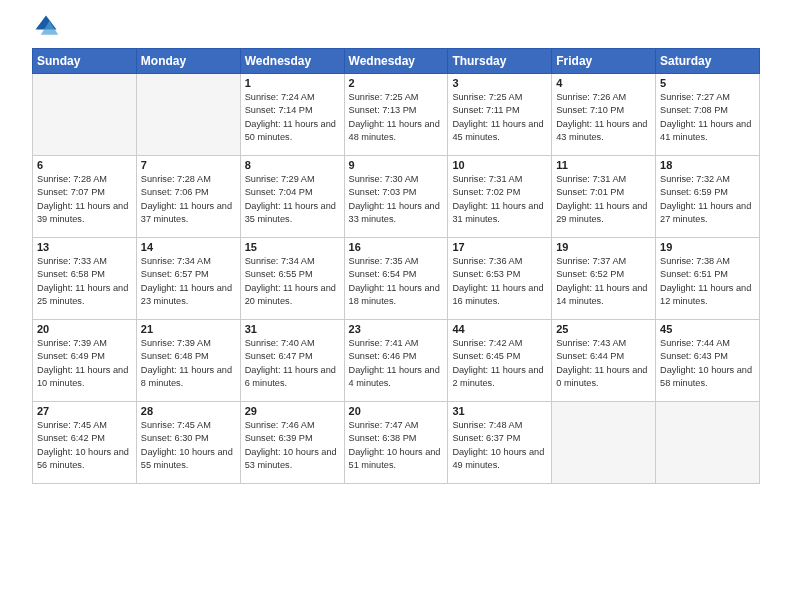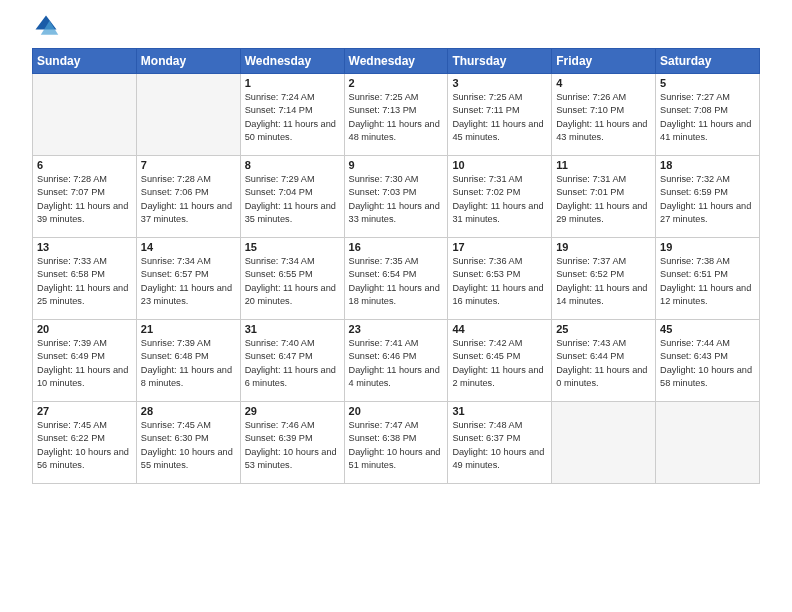--- a/index.html
+++ b/index.html
@@ -293,21 +293,21 @@
             <span class="day-num">45</span>
             <div class="day-info">Sunrise: 7:44 AM
 Sunset: 6:43 PM
 Daylight: 10 hours and 58 minutes.</div>
           </td>
         </tr>
         <tr>
           <td>
             <span class="day-num">27</span>
             <div class="day-info">Sunrise: 7:45 AM
-Sunset: 6:22 PM
+Sunset: 6:42 PM
 Daylight: 10 hours and 56 minutes.</div>
           </td>
           <td>
             <span class="day-num">28</span>
             <div class="day-info">Sunrise: 7:45 AM
 Sunset: 6:30 PM
 Daylight: 10 hours and 55 minutes.</div>
           </td>
           <td>
             <span class="day-num">29</span>

